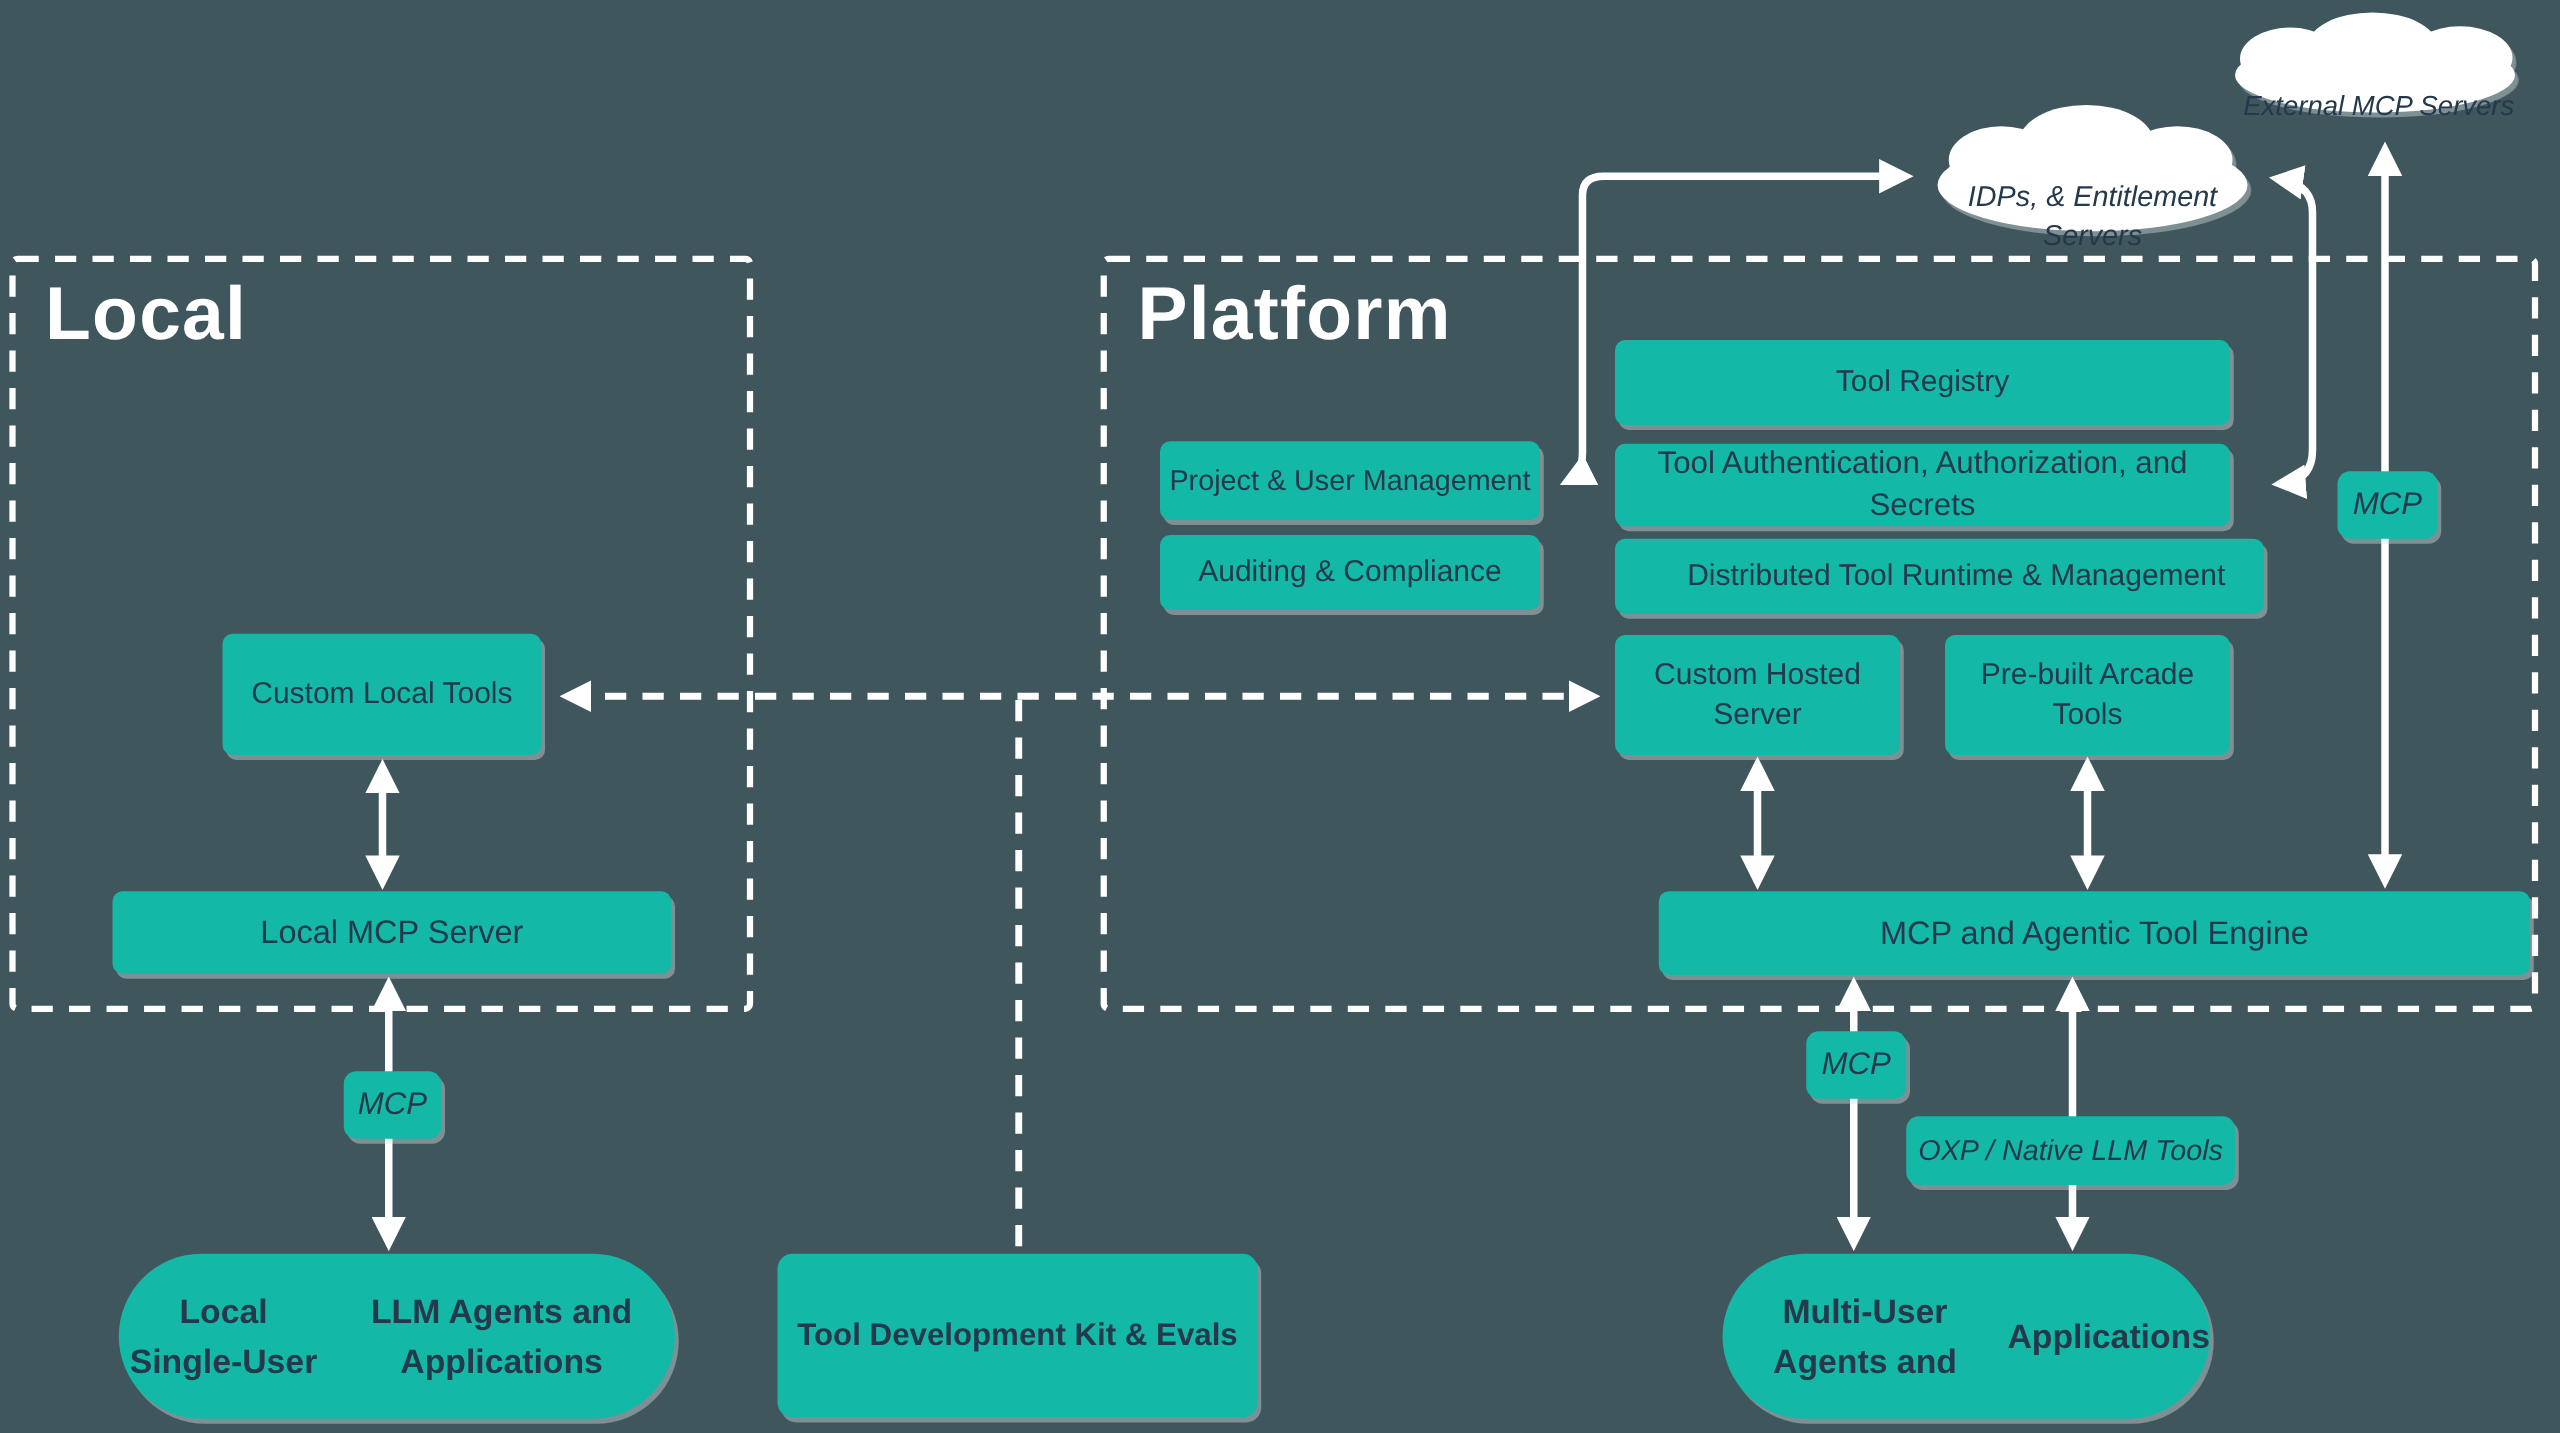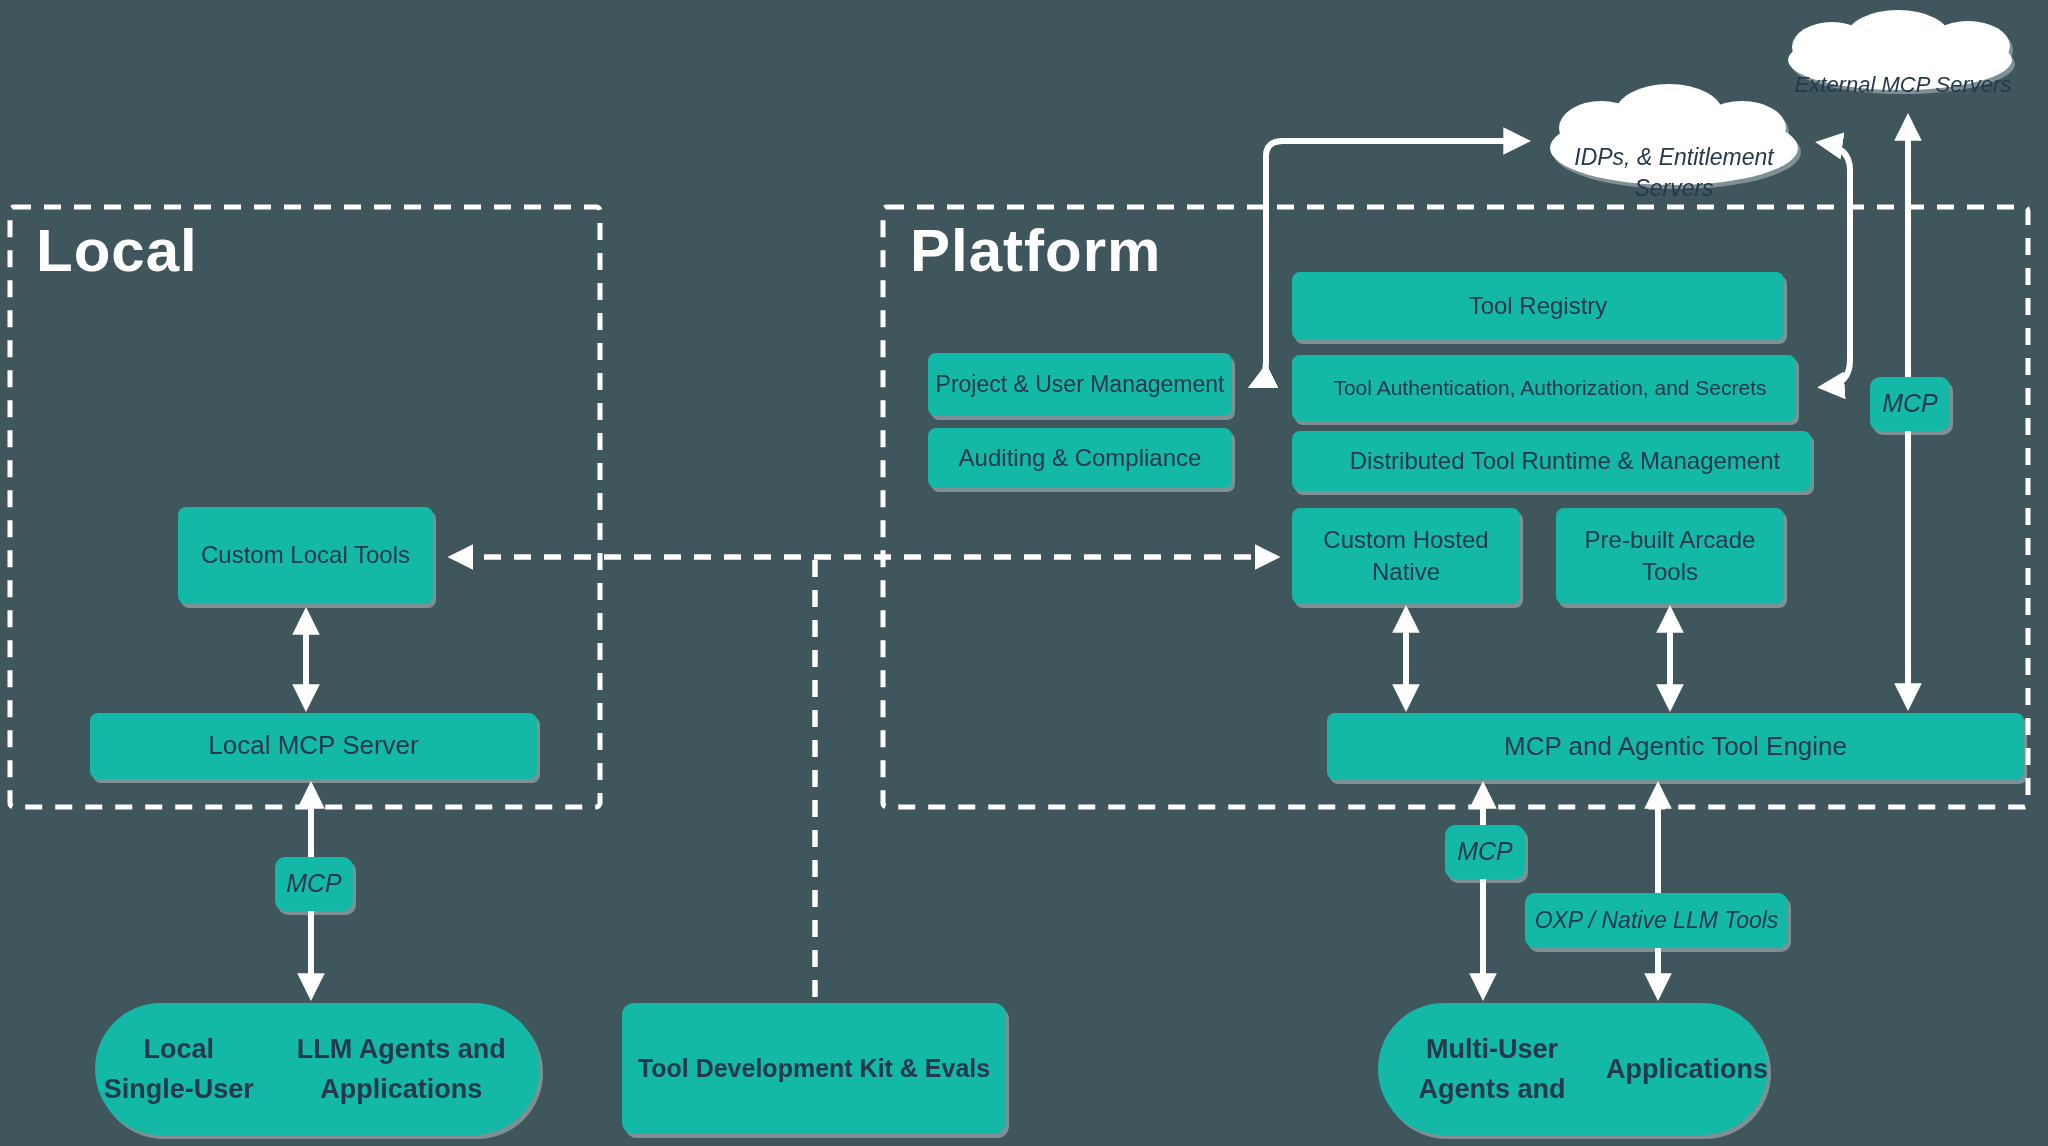--- a/index.html
+++ b/index.html
@@ -21,21 +21,21 @@
     letter-spacing:1px;
   }
   .cloud-label{
     position:absolute;z-index:2;color:#24394B;font-style:italic;
     text-align:center;line-height:1.35;margin-top:30px;
   }
   
   #custom-local-tools{left:178px;top:507px;width:255px;height:97px;}
   #local-mcp-server{left:90px;top:713px;width:447px;height:66px;font-size:26px;}
   #tool-registry{left:1292px;top:272px;width:492px;height:68px;}
-  #tool-auth{left:1292px;top:355px;width:492px;height:66px;font-size:21px;padding-left:12px;}
+  #tool-auth{left:1292px;top:355px;width:492px;height:66px;font-size:25px;}
   #distributed-runtime{left:1292px;top:431px;width:492px;height:60px;padding-left:27px;}
   #project-user-mgmt{left:928px;top:353px;width:304px;height:63px;font-size:23px;}
   #auditing-compliance{left:928px;top:428px;width:304px;height:60px;}
   #custom-hosted-tools{left:1292px;top:508px;width:228px;height:96px;}
   #prebuilt-arcade-tools{left:1556px;top:508px;width:228px;height:96px;}
   #tool-engine{left:1291px;top:713px;width:697px;height:67px;font-size:26px;margin-left:36px;}
   #pill-local-agents{left:95px;top:1003px;width:445px;height:132px;}
   #tdk{left:622px;top:1003px;width:384px;height:131px;border-radius:12px;font-weight:bold;font-size:25px;}
   #pill-multi-agents{left:1378px;top:1003px;width:390px;height:132px;}
   #mcp-label-local{left:275px;top:857px;width:78px;height:54px;}
@@ -99,21 +99,21 @@
   </div>
 
   <div class="node" id="custom-local-tools">Custom Local Tools</div>
   <div class="node" id="local-mcp-server">Local MCP Server</div>
 
   <div class="node" id="tool-registry">Tool Registry</div>
   <div class="node" id="tool-auth">Tool Authentication, Authorization, and Secrets</div>
   <div class="node" id="distributed-runtime">Distributed Tool Runtime &amp; Management</div>
   <div class="node" id="project-user-mgmt">Project &amp; User Management</div>
   <div class="node" id="auditing-compliance">Auditing &amp; Compliance</div>
-  <div class="node" id="custom-hosted-tools">Custom Hosted Native</div>
+  <div class="node" id="custom-hosted-tools">Custom Hosted Server</div>
   <div class="node" id="prebuilt-arcade-tools">Pre-built Arcade Tools</div>
   <div class="node" id="tool-engine">MCP and Agentic Tool Engine</div>
 
   <div class="node pill" id="pill-local-agents">
     <span>Local Single-User</span>
     <span>LLM Agents and Applications</span>
   </div>
   <div class="node" id="tdk">Tool Development Kit &amp; Evals</div>
   <div class="node pill" id="pill-multi-agents">
     <span>Multi-User Agents and</span>

